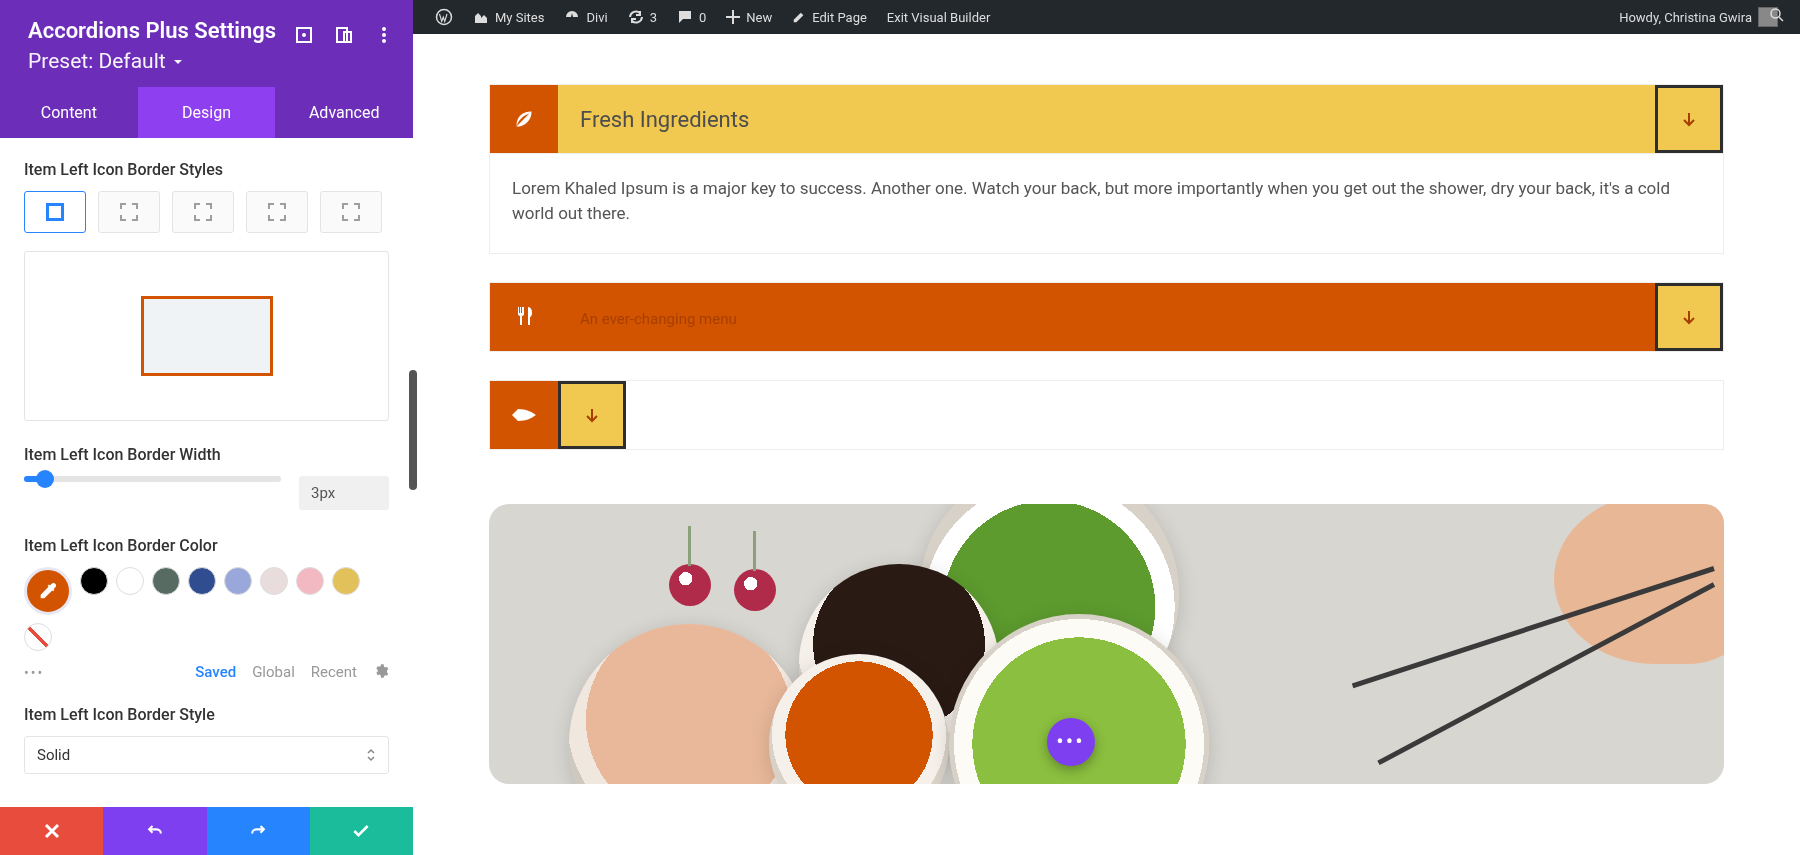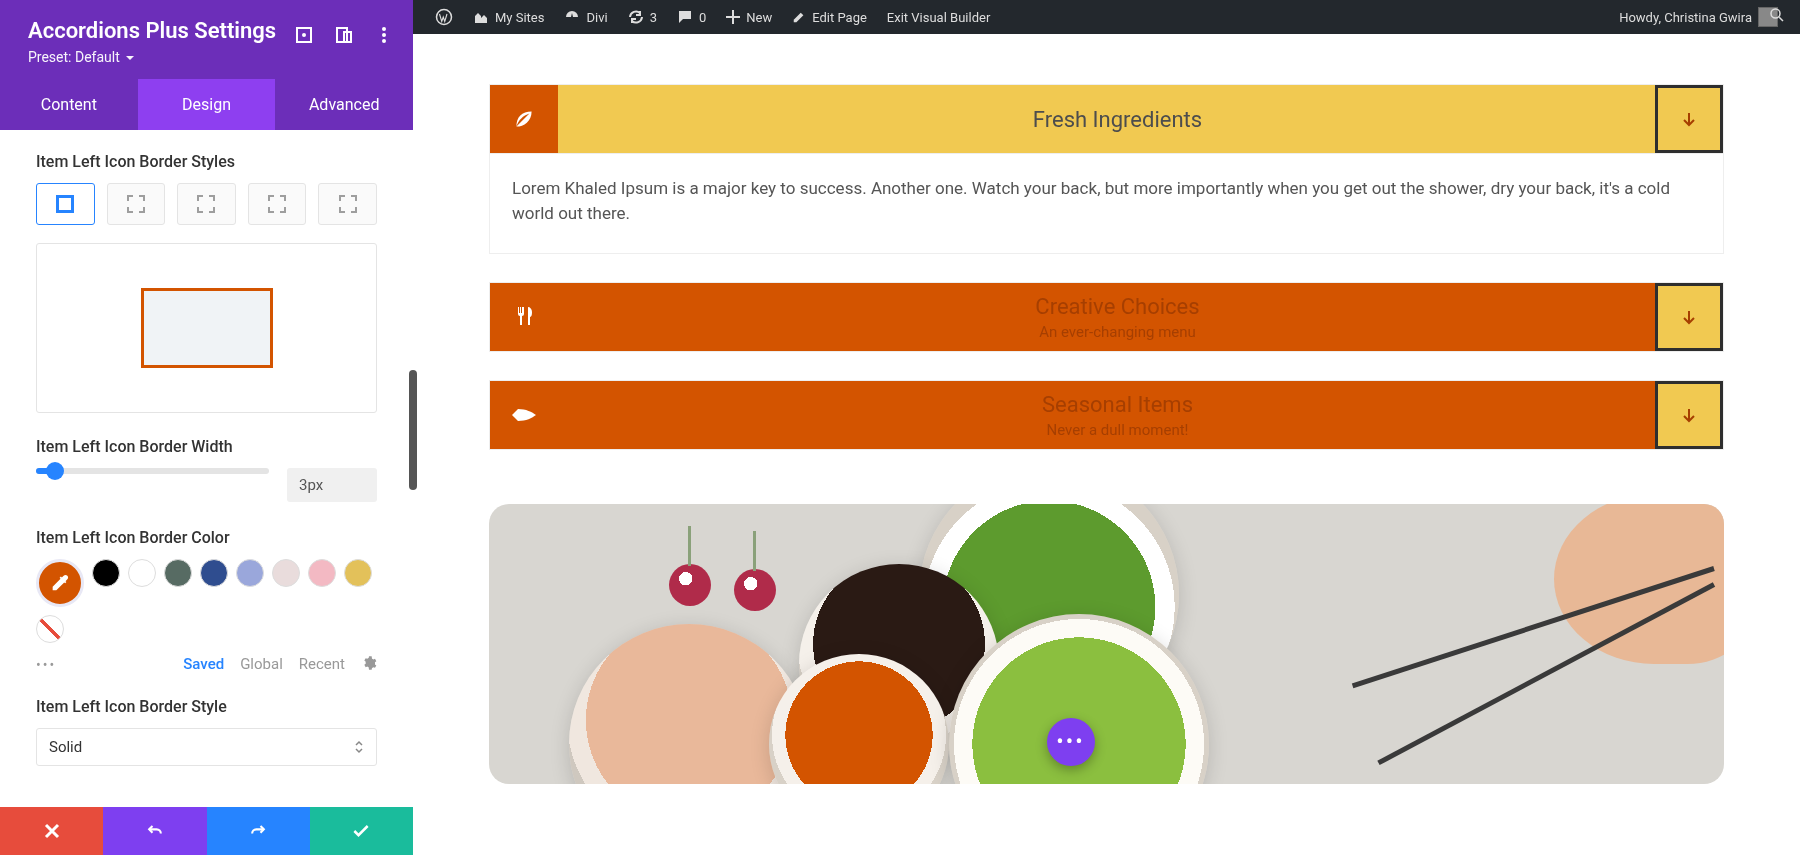--- a/index.html
+++ b/index.html
@@ -2,30 +2,30 @@
 <html><head>
 <meta charset="utf-8">
 <style>
 * { margin: 0; padding: 0; box-sizing: border-box; font-family: -apple-system, BlinkMacSystemFont, "Segoe UI", Roboto, sans-serif; }
 body { width: 1800px; height: 855px; overflow: hidden; display: flex; background: #fff; }
 
 
 .settings-panel { width: 413px; height: 100%; display: flex; flex-direction: column; background: #fff; position: relative; }
 .settings-header { background: #6c2eb9; color: #fff; padding: 18px 28px 14px; position: relative; }
 .settings-title { font-size: 22px; font-weight: 600; }
-.settings-preset { font-size: 14px; margin-top: 6px; opacity: 0.95; cursor: pointer; }
+.settings-preset { font-size: 21px; margin-top: 6px; opacity: 0.95; cursor: pointer; }
 .settings-preset svg { vertical-align: middle; margin-left: 2px; }
 .header-icons { position: absolute; top: 24px; right: 18px; display: flex; gap: 18px; }
 .header-icons .hi { width: 22px; height: 22px; display: flex; align-items: center; justify-content: center; cursor: pointer; }
 
 .tabs { display: flex; background: #6c2eb9; }
 .tab { flex: 1; text-align: center; padding: 16px 16px; color: #fff; font-size: 16px; cursor: pointer; }
 .tab.active { background: #8e3ff0; }
 
-.panel-body { flex: 1; overflow-y: auto; padding: 22px 36px 10px; color: #333; position: relative; }
+.panel-body { flex: 1; overflow-y: auto; padding: 22px 24px 10px; color: #333; position: relative; }
 .field-label { font-size: 16px; font-weight: 500; color: #333; margin-bottom: 12px; }
 
 
 .border-thumbs { display: flex; gap: 12px; margin-bottom: 18px; }
 .bthumb { width: 62px; height: 42px; border: 1px solid #e4e4e4; border-radius: 3px; display: flex; align-items: center; justify-content: center; cursor: pointer; background: #fafafa; }
 .bthumb.selected { border: 1px solid #2684ff; background: #fff; }
 .bthumb .sq { width: 18px; height: 18px; }
 .bthumb .sq.solid { border: 3px solid #2684ff; }
 .bthumb .sq.dashed { border: 2px dashed #9e9e9e; }
 
@@ -75,21 +75,21 @@
 .adminbar .spacer { flex: 1; }
 .adminbar .avatar { width: 20px; height: 20px; background: #888; border: 1px solid #666; }
 
 
 .canvas { flex: 1; padding: 50px 76px 0; overflow: hidden; position: relative; }
 
 
 .acc { border: 1px solid #eee; margin-bottom: 28px; }
 .acc-header { display: flex; align-items: stretch; height: 68px; }
 .acc-left { width: 68px; display: flex; align-items: center; justify-content: center; color: #fff; }
-.acc-body-titles { flex: 1; display: flex; flex-direction: column; justify-content: center; padding-left: 22px; align-items: center; }
+.acc-body-titles { flex: 1; display: flex; flex-direction: column; justify-content: center; padding-left: 22px; }
 .acc-title { font-size: 22px; color: #555; }
 .acc-sub { font-size: 15px; color: #555; margin-top: 4px; }
 .acc-right { width: 68px; display: flex; align-items: center; justify-content: center; border: 3px solid #2e2e2e; }
 .acc-right svg { color: #a63f00; }
 
 .acc.open .acc-left { background: #d35400; }
 .acc.open .acc-mid  { background: #f1c951; }
 .acc.open .acc-right{ background: #f1c951; }
 .acc.open .acc-title, .acc.open .acc-sub { color: #4d4d4d; }
 
@@ -355,44 +355,37 @@
 
     <div class="acc closed">
       <div class="acc-header">
         <div class="acc-left">
           <svg width="24" height="24" viewBox="0 0 24 24" fill="#fff">
               <path d="M6 2v7a2 2 0 002 2v9h2v-9a2 2 0 002-2V2h-2v6h-1V2H8v6H7V2H6zm10 0v18h2v-8c2 0 2-4 2-5 0-3-2-5-4-5z"></path>
             </svg>
         </div>
         <div class="acc-mid">
           <div class="acc-body-titles">
-            <div class="acc-title">Creative Choices</div>
             <div class="acc-sub">An ever-changing menu</div>
           </div>
         </div>
         <div class="acc-right">
           <svg width="18" height="18" viewBox="0 0 18 18" fill="none" stroke="#a63f00" stroke-width="2">
               <path d="M9 3v12M4 10l5 5 5-5"></path>
             </svg>
         </div>
       </div>
     </div>
 
     <div class="acc closed">
       <div class="acc-header">
         <div class="acc-left">
           <svg width="28" height="20" viewBox="0 0 28 20" fill="#fff">
               <path d="M2 10l6-6c8 0 14 3 18 6-4 3-10 6-18 6L2 10zm19-1a1 1 0 110 2 1 1 0 010-2z"></path>
             </svg>
-        </div>
-        <div class="acc-mid">
-          <div class="acc-body-titles">
-            <div class="acc-title">Seasonal Items</div>
-            <div class="acc-sub">Never a dull moment!</div>
-          </div>
         </div>
         <div class="acc-right">
           <svg width="18" height="18" viewBox="0 0 18 18" fill="none" stroke="#a63f00" stroke-width="2">
               <path d="M9 3v12M4 10l5 5 5-5"></path>
             </svg>
         </div>
       </div>
     </div>
 
     <div class="imgblock">

